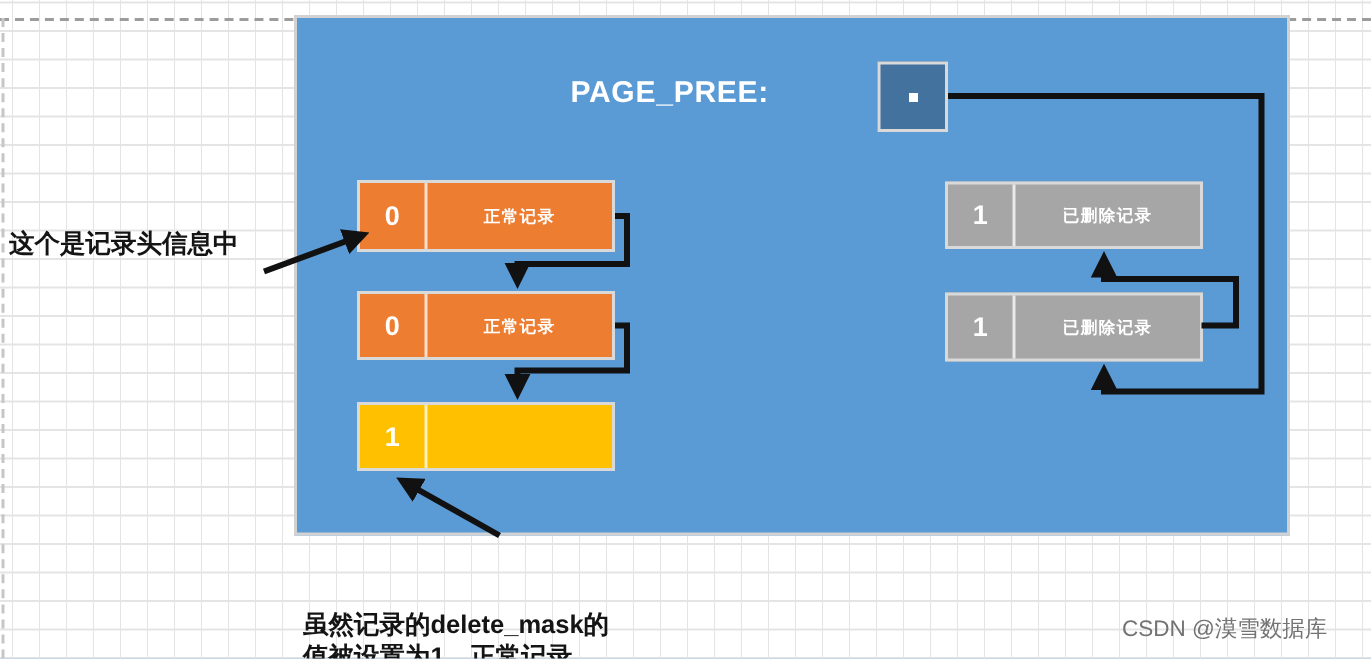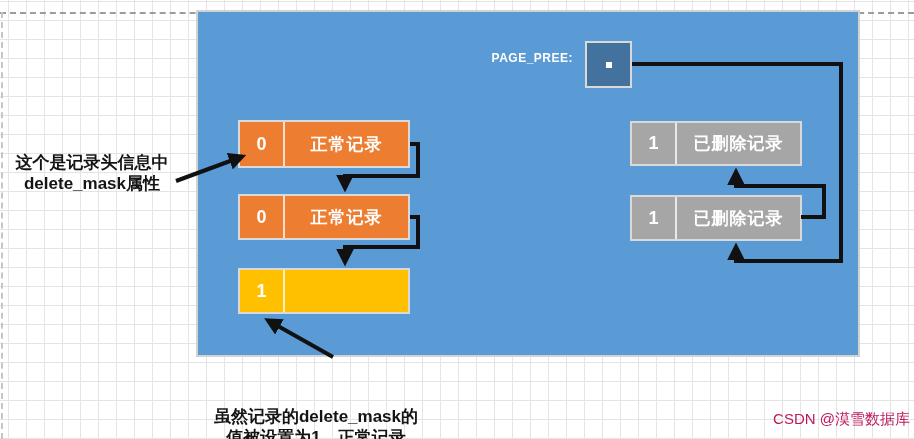--- a/index.html
+++ b/index.html
@@ -23,64 +23,64 @@
   .page-break-v {
     position:absolute; left:1px; top:12px; width:0; height:427px;
     border-left:2px dashed #c6c6c6; z-index:0;
   }
   .container {
     position:absolute; left:196px; top:10px; width:664px; height:347px;
     border:2px solid #d2d2d2; z-index:1;
   }
   .diagram-title {
     position:absolute; left:320px; top:51px; width:253px;
-    text-align:right; color:#ffffff; font-weight:bold; font-size:12px;
+    text-align:center; color:#ffffff; font-weight:bold; font-size:20px;
     letter-spacing:0.5px; z-index:2; white-space:nowrap;
   }
   .pointer-box {
     position:absolute; left:585px; top:41px; width:47px; height:47px;
     border:2px solid #d9d9d9; z-index:2;
     display:flex; align-items:center; justify-content:center;
   }
   .pointer-dot { width:6px; height:6px; background:#ffffff; }
   .node {
     position:absolute; width:172px;
     border:2px solid #d9d9d9; z-index:2;
     display:flex; align-items:stretch;
     color:#ffffff; font-weight:bold;
   }
   .node .cell-flag {
     width:45px; display:flex; align-items:center; justify-content:center;
     font-size:18px; border-right:2px solid rgba(255,255,255,0.75);
   }
   .node .cell-label {
     flex:1; display:flex; align-items:center; justify-content:center;
-    font-size:17px; letter-spacing:1px; white-space:nowrap;
+    font-size:11px; letter-spacing:1px; white-space:nowrap;
   }
   .node-n1 { left:238px; top:120px; height:48px; }
   .node-n2 { left:238px; top:194px; height:46px; }
   .node-n3 { left:238px; top:268px; height:46px; }
   .node-d1 { left:630px; top:121px; height:45px; }
   .node-d2 { left:630px; top:195px; height:46px; }
   .arrows {
     position:absolute; left:0; top:0; width:914px; height:439px;
     z-index:5; pointer-events:none;
   }
   .arrows polyline, .arrows line {
     fill:none; stroke:var(--arrow,#111111); stroke-width:4; stroke-linejoin:miter;
   }
   .annotation {
     position:absolute; color:#141414; font-weight:bold; font-size:17px;
-    line-height:21px; text-align:center; z-index:6;
+    line-height:21px; text-align:left; z-index:6;
   }
   .annotation-left  { left:6px;  top:152px; width:172px; }
   .annotation-bottom{ left:202px; top:363px; width:228px;margin-top:43px; }
   .watermark {
     position:absolute; left:748px; top:410px; width:162px;
-    color:#be185d; font-size:15px; text-align:right; z-index:6; white-space:nowrap;
+    color:#737373; font-size:15px; text-align:left; z-index:6; white-space:nowrap;
   }
 </style>
 </head>
 <body>
 
 <div class="page-break-h"></div>
 <div class="page-break-v"></div>
 
 <div class="container" style="background-color: rgb(91, 155, 213);"></div>
 
@@ -123,21 +123,20 @@
   <polyline points="632,64 841,64 841,261 736,261 736,248" marker-end="url(#ah)"></polyline>
   <polyline points="801,217 824,217 824,186 736,186 736,173" marker-end="url(#ah)"></polyline>
   <polyline points="410,144 418,144 418,176 345,176 345,187" marker-end="url(#ah)"></polyline>
   <polyline points="410,217 418,217 418,247 345,247 345,261" marker-end="url(#ah)"></polyline>
   <line x1="176" y1="181" x2="241" y2="157" marker-end="url(#ah)"></line>
   <line x1="333" y1="357" x2="269" y2="321" marker-end="url(#ah)"></line>
 </svg>
 
 <div class="annotation annotation-left">
   <div>这个是记录头信息中</div>
-  <div>delete_mask属性</div>
 </div>
 
 <div class="annotation annotation-bottom">
   <div>虽然记录的delete_mask的</div>
   <div>值被设置为1，正常记录</div>
 </div>
 
 <div class="watermark">CSDN @漠雪数据库</div>
 
 </body></html>

